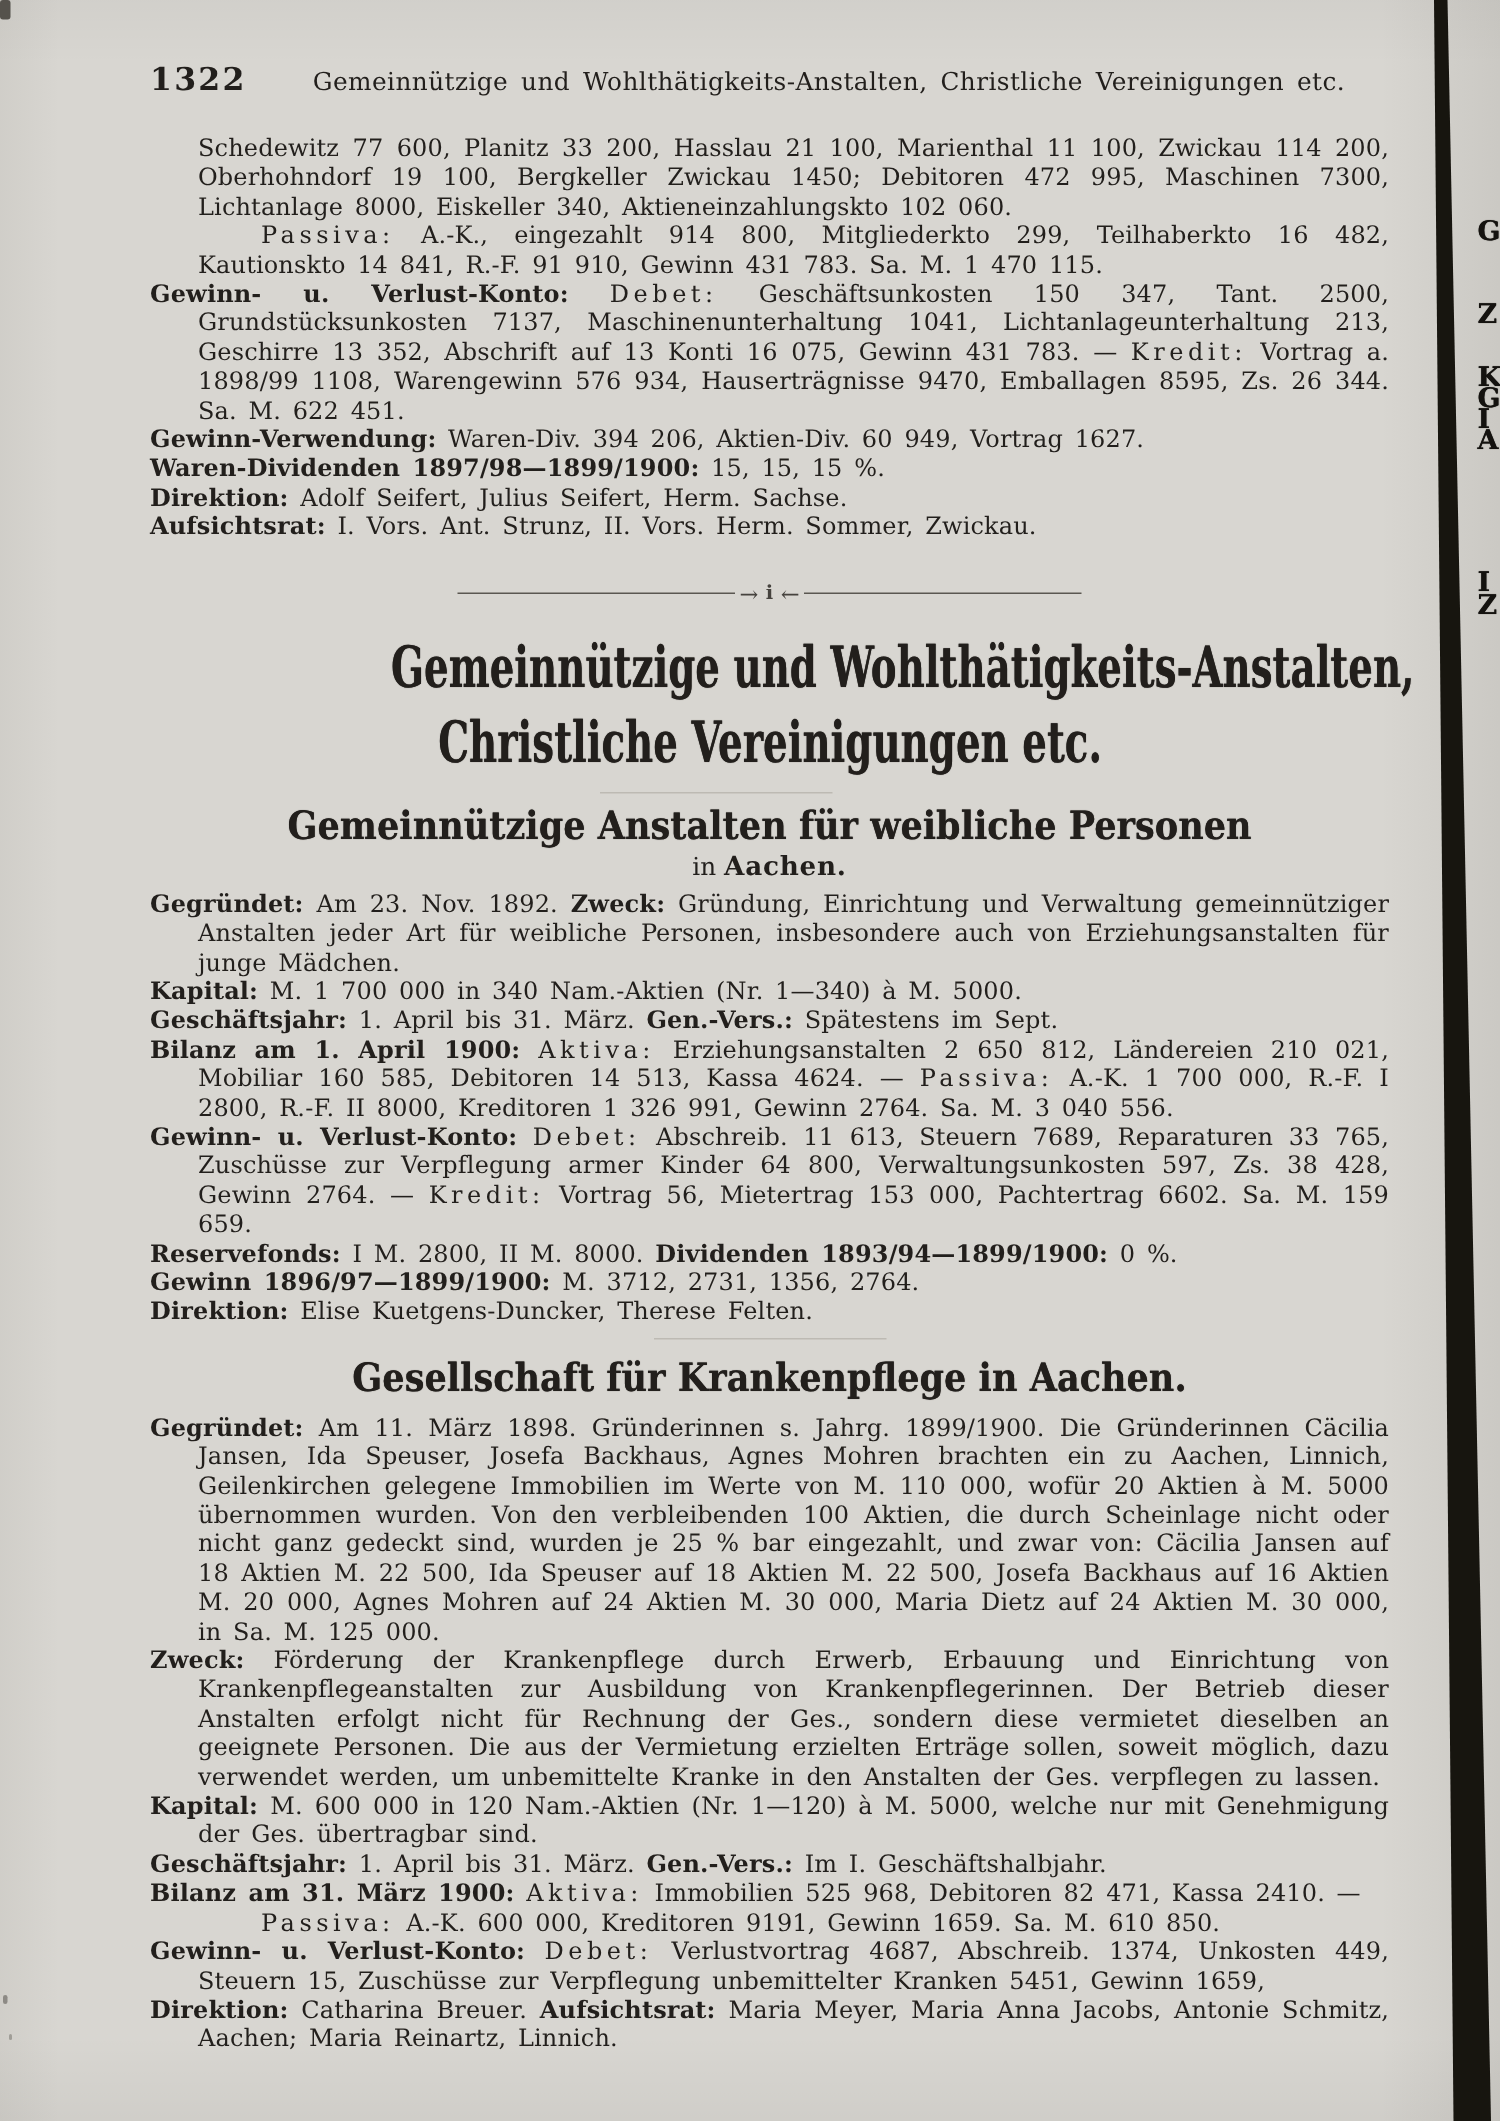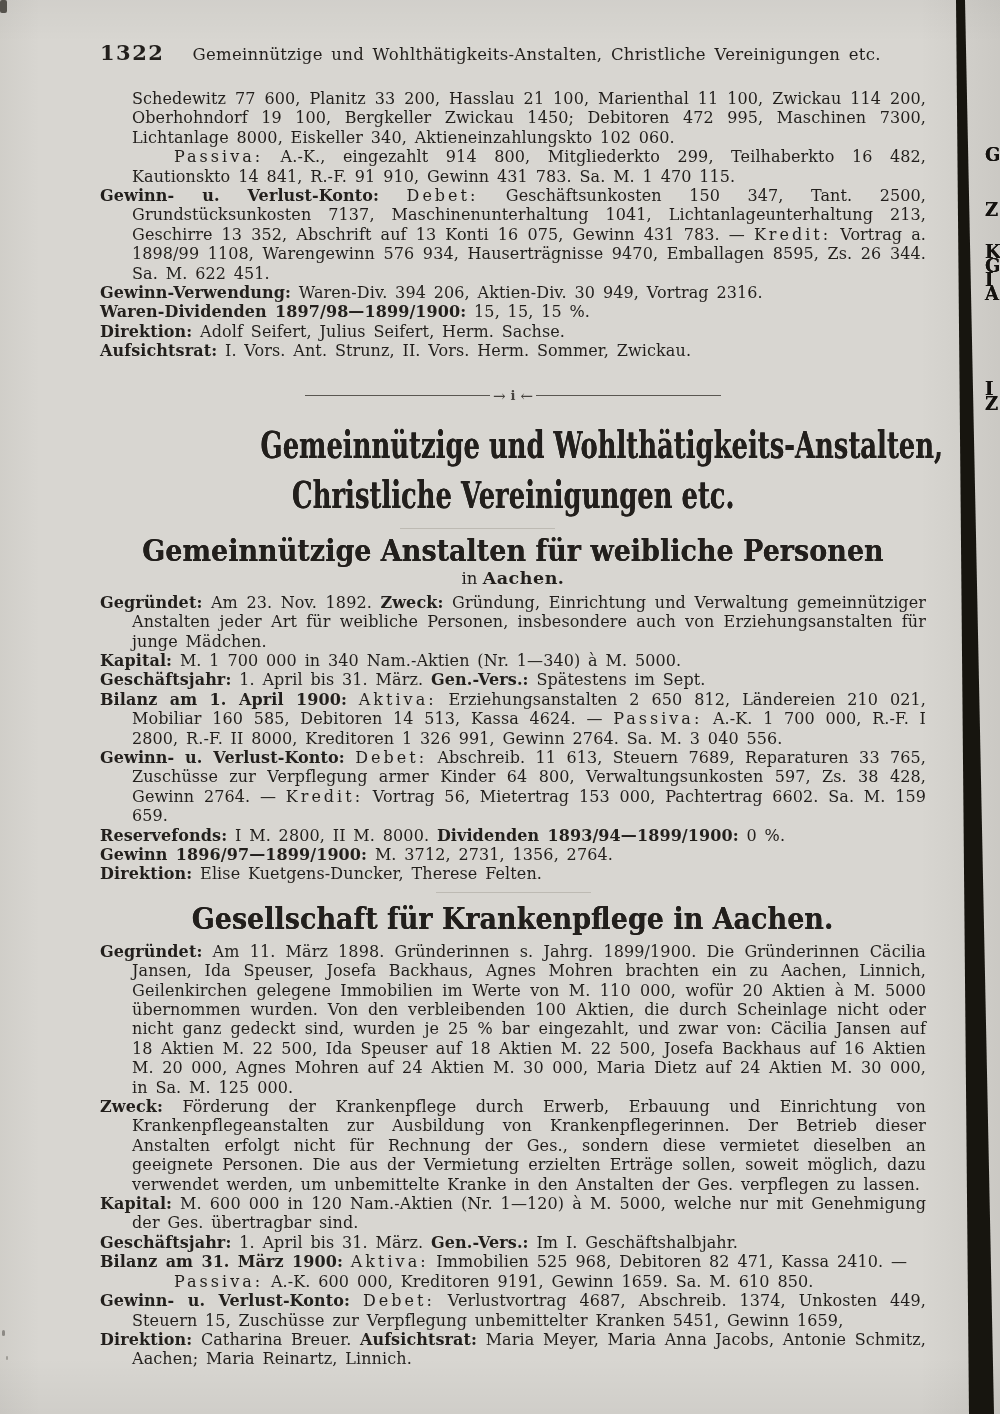--- a/index.html
+++ b/index.html
@@ -7,40 +7,40 @@
     width:1000px;height:1414px;position:relative;overflow:hidden;
     background:#d8d6d1;
     font-family:"DejaVu Serif","Liberation Serif",serif;
     color:#221f1c;
   }
   
   .vignette{position:absolute;inset:0;pointer-events:none;
     background:linear-gradient(90deg,rgba(60,55,45,.05),rgba(0,0,0,0) 4%,rgba(0,0,0,0) 92%,rgba(30,28,22,.07)),
                linear-gradient(180deg,rgba(0,0,0,.03),rgba(0,0,0,0) 3%,rgba(0,0,0,0) 96%,rgba(0,0,0,.04));}
   .inner{position:absolute;left:100px;top:40px;width:826px;}
-  .hdr{display:flex;align-items:baseline;gap:28px;margin:0 0 24px 0;}
+  .hdr{display:flex;align-items:baseline;gap:44px;margin:0 0 24px 0;}
   .pagenum{font-size:21px;font-weight:bold;letter-spacing:1.5px;}
   .running{font-size:16.5px;letter-spacing:.3px;word-spacing:3px;}
   .para{margin:0;text-align:justify;font-size:16px;line-height:19.4px;word-spacing:2.6px;letter-spacing:.1px;}
   .para.hang{padding-left:32px;text-indent:-32px;}
   .para.cont{padding-left:32px;text-indent:0;}
   .para.sub{padding-left:32px;text-indent:42px;}
   .b{font-weight:bold;}
   .g{letter-spacing:3px;}
   .ornament{display:flex;align-items:center;justify-content:center;margin:27px 0 0 0;height:16px;color:#46433e;}
   .orn-rule{width:185px;height:0;border-top:1.5px solid #5a5751;}
   .orn-glyph{font-size:15px;padding:0 3px;line-height:14px;}
   .orn-center{font-size:13px;font-weight:bold;padding:0 2px;}
   .chapter{margin:16px 0 0 0;text-align:center;font-weight:bold;font-size:38px;line-height:50px;
     text-shadow:0 0 .6px #221f1c;}
   .chapter .tline{display:inline-block;transform:scaleX(.68);transform-origin:50% 50%;white-space:nowrap;}
   .faint-rule{height:1px;background:#bdbab3;width:155px;margin:8px auto 6px auto;}
   .inst-h{margin:4px 0 0 0;text-align:center;font-weight:bold;text-shadow:0 0 .5px #221f1c;}
   .inst-h .hline{display:inline-block;white-space:nowrap;}
-  .h-big{font-size:30px;line-height:32px;}
+  .h-big{font-size:26px;line-height:32px;}
   .h-big .hline{transform:scaleX(.9);transform-origin:50% 50%;}
   .subhead{text-align:center;font-size:16.5px;margin:1px 0 5px 0;}
   .subhead .b{font-size:17.5px;letter-spacing:.5px;}
   .sec2-h{margin:10px 0 7px 0;}
   
   .gutter-svg{position:absolute;left:0;top:0;pointer-events:none;}
   
   .frag{position:absolute;left:985px;font-weight:bold;font-size:18px;line-height:14px;color:#14120f;
     text-shadow:0 0 .5px #14120f;white-space:nowrap;}
   .speck{position:absolute;background:#55524c;border-radius:2px;}
@@ -62,21 +62,21 @@
 
   <div class="hdr">
     <span class="pagenum">1322</span>
     <span class="running">Gemeinnützige und Wohlthätigkeits-Anstalten, Christliche Vereinigungen etc.</span>
   </div>
 
   <div>
       <p class="para cont"><span>Schedewitz 77 600, Planitz 33 200, Hasslau 21 100, Marienthal 11 100, Zwickau 114 200, Oberhohndorf 19 100, Bergkeller Zwickau 1450; Debitoren 472 995, Maschinen 7300, Lichtanlage 8000, Eiskeller 340, Aktieneinzahlungskto 102 060.</span></p>
       <p class="para sub"><span class="g">Passiva:</span><span> A.-K., eingezahlt 914 800, Mitgliederkto 299, Teilhaberkto 16 482, Kautionskto 14 841, R.-F. 91 910, Gewinn 431 783.  Sa. M. 1 470 115.</span></p>
       <p class="para hang"><span class="b">Gewinn- u. Verlust-Konto:</span><span> </span><span class="g">Debet:</span><span> Geschäftsunkosten 150 347, Tant. 2500, Grundstücksunkosten 7137, Maschinenunterhaltung 1041, Lichtanlageunterhaltung 213, Geschirre 13 352, Abschrift auf 13 Konti 16 075, Gewinn 431 783. — </span><span class="g">Kredit:</span><span> Vortrag a. 1898/99 1108, Warengewinn 576 934, Hauserträgnisse 9470, Emballagen 8595, Zs. 26 344. Sa. M. 622 451.</span></p>
-      <p class="para hang"><span class="b">Gewinn-Verwendung:</span><span> Waren-Div. 394 206, Aktien-Div. 30 949, Vortrag 2316.</span></p>
+      <p class="para hang"><span class="b">Gewinn-Verwendung:</span><span> Waren-Div. 394 206, Aktien-Div. 60 949, Vortrag 1627.</span></p>
       <p class="para hang"><span class="b">Waren-Dividenden 1897/98—1899/1900:</span><span> 15, 15, 15 %.</span></p>
       <p class="para hang"><span class="b">Direktion:</span><span> Adolf Seifert, Julius Seifert, Herm. Sachse.</span></p>
       <p class="para hang"><span class="b">Aufsichtsrat:</span><span> I. Vors. Ant. Strunz, II. Vors. Herm. Sommer, Zwickau.</span></p>
     </div>
 
   <div class="ornament">
     <span class="orn-rule"></span>
     <span class="orn-glyph">→</span>
     <span class="orn-center">i</span>
     <span class="orn-glyph">←</span>

